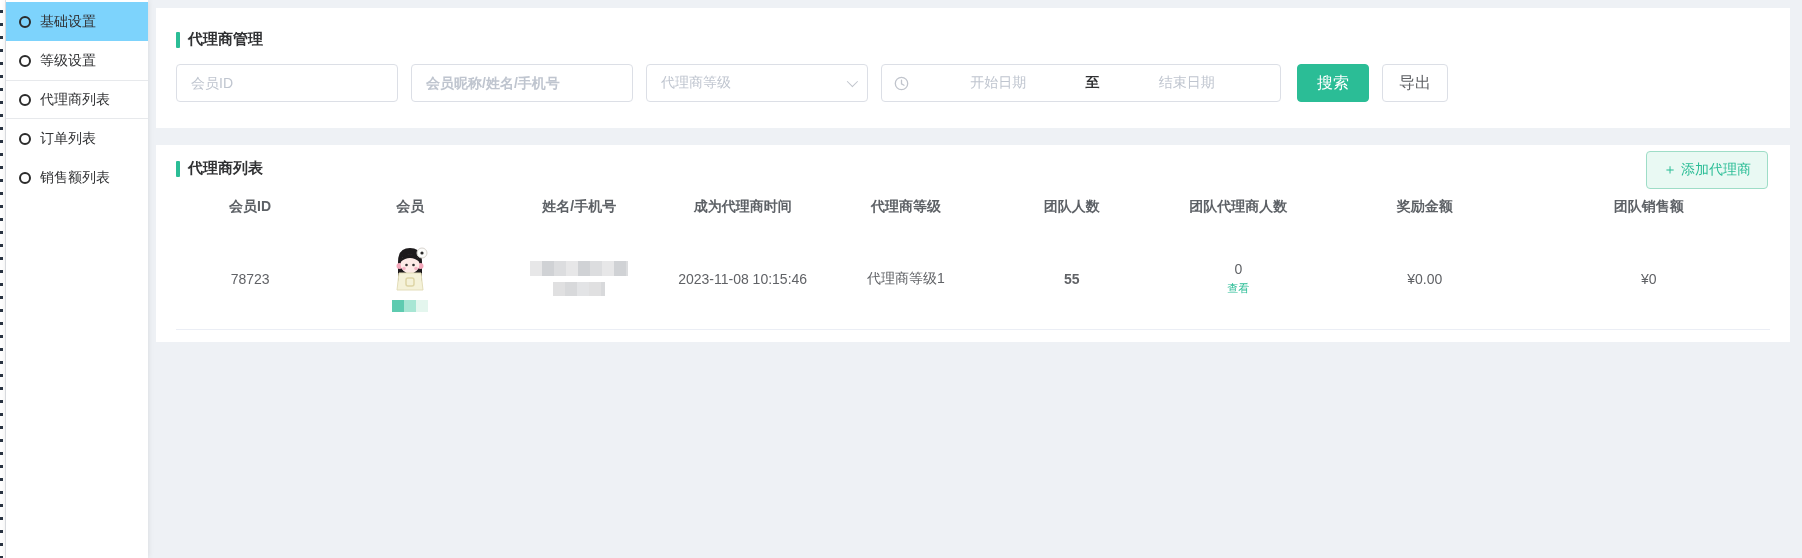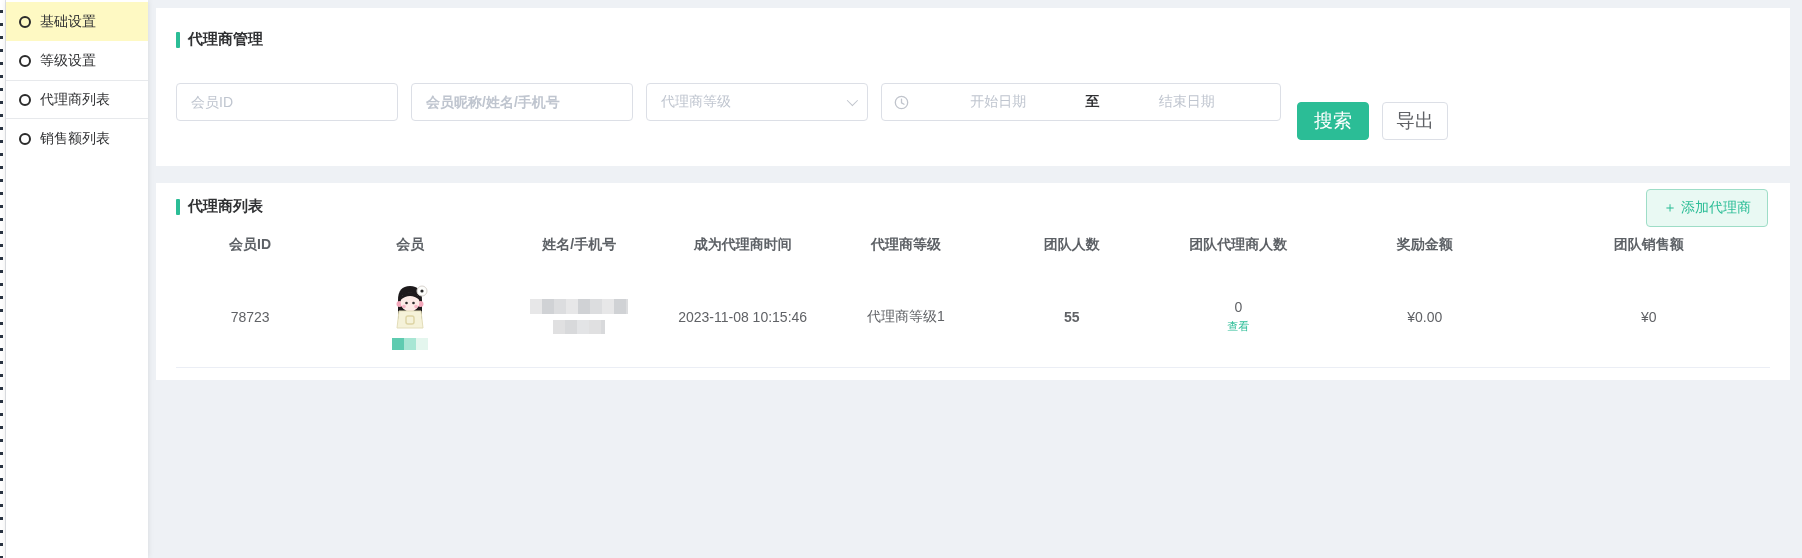--- a/index.html
+++ b/index.html
@@ -35,21 +35,21 @@
     padding-top:2px;box-shadow:0 0 6px rgba(0,0,0,.10);
   }
   .side-item{
     height:39px;display:flex;align-items:center;gap:9px;
     padding-left:13px;font-size:14px;color:var(--text-primary);
     cursor:pointer;white-space:nowrap;
   }
   .side-item .bullet{
     width:12px;height:12px;border:2px solid #2b2b2b;border-radius:50%;flex:none;
   }
-  .side-item.hover{background:#fef9c3;}
+  .side-item.hover{background:#7dd3fc;}
   .side-item.active{border-top:1px solid #e7e9ec;border-bottom:1px solid #e7e9ec;}
   
   .main{flex:1;padding:8px 12px 0 8px;display:flex;flex-direction:column;min-width:0;}
   .card{background:var(--card-bg);border-radius:0;}
   .card-title{display:flex;align-items:center;gap:8px;}
   .title-bar{width:4px;height:16px;background:var(--accent-green);border-radius:1px;flex:none;}
   .title-text{font-size:15px;font-weight:bold;color:var(--text-primary);}
   
   .filter-card{padding:22px 20px 26px 20px;}
   .filter-row{display:flex;align-items:center;gap:13px;margin-top:15px;}
@@ -72,24 +72,23 @@
   }
   .f-date{
     width:400px;height:38px;border:1px solid var(--border);border-radius:4px;
     display:flex;align-items:center;font-size:14px;background:#fff;cursor:pointer;
     padding:0 12px;
   }
   .f-date .clock{flex:none;margin-right:8px;display:flex;}
   .f-date .d-start,.f-date .d-end{flex:1;text-align:center;color:var(--placeholder);}
   .f-date .d-sep{flex:none;color:var(--text-primary);font-weight:bold;padding:0 6px;}
   .btn{
-    height:38px;border-radius:4px;font-size:19px;cursor:pointer;
+    height:38px;border-radius:4px;font-size:16px;cursor:pointer;
     display:inline-flex;align-items:center;justify-content:center;
     font-family:inherit;
-    margin-top:38px;
   }
   .btn-search{background:var(--accent-green);color:#fff;border:1px solid var(--accent-green);width:72px;margin-left:3px;}
   .btn-export{background:#fff;color:var(--text-regular);border:1px solid var(--border);width:66px;}
   
   .table-card{margin-top:17px;padding:14px 20px 12px 20px;position:relative;}
   .btn-add{
     position:absolute;top:6px;right:22px;height:38px;padding:0 16px;
     background:var(--add-button-bg);border:1px solid var(--add-button-border);
     color:var(--accent-green);border-radius:4px;font-size:14px;cursor:pointer;
     display:inline-flex;align-items:center;gap:4px;font-family:inherit;
@@ -137,20 +136,24 @@
     <span class="bullet"></span>
     <span>基础设置</span>
   </div>
   <div class="side-item">
     <span class="bullet"></span>
     <span>等级设置</span>
   </div>
   <div class="side-item active">
     <span class="bullet"></span>
     <span>代理商列表</span>
+  </div>
+  <div class="side-item">
+    <span class="bullet"></span>
+    <span>订单列表</span>
   </div>
   <div class="side-item">
     <span class="bullet"></span>
     <span>销售额列表</span>
   </div>
 </nav>
 
 <main class="main">
 
   <section class="card filter-card">

